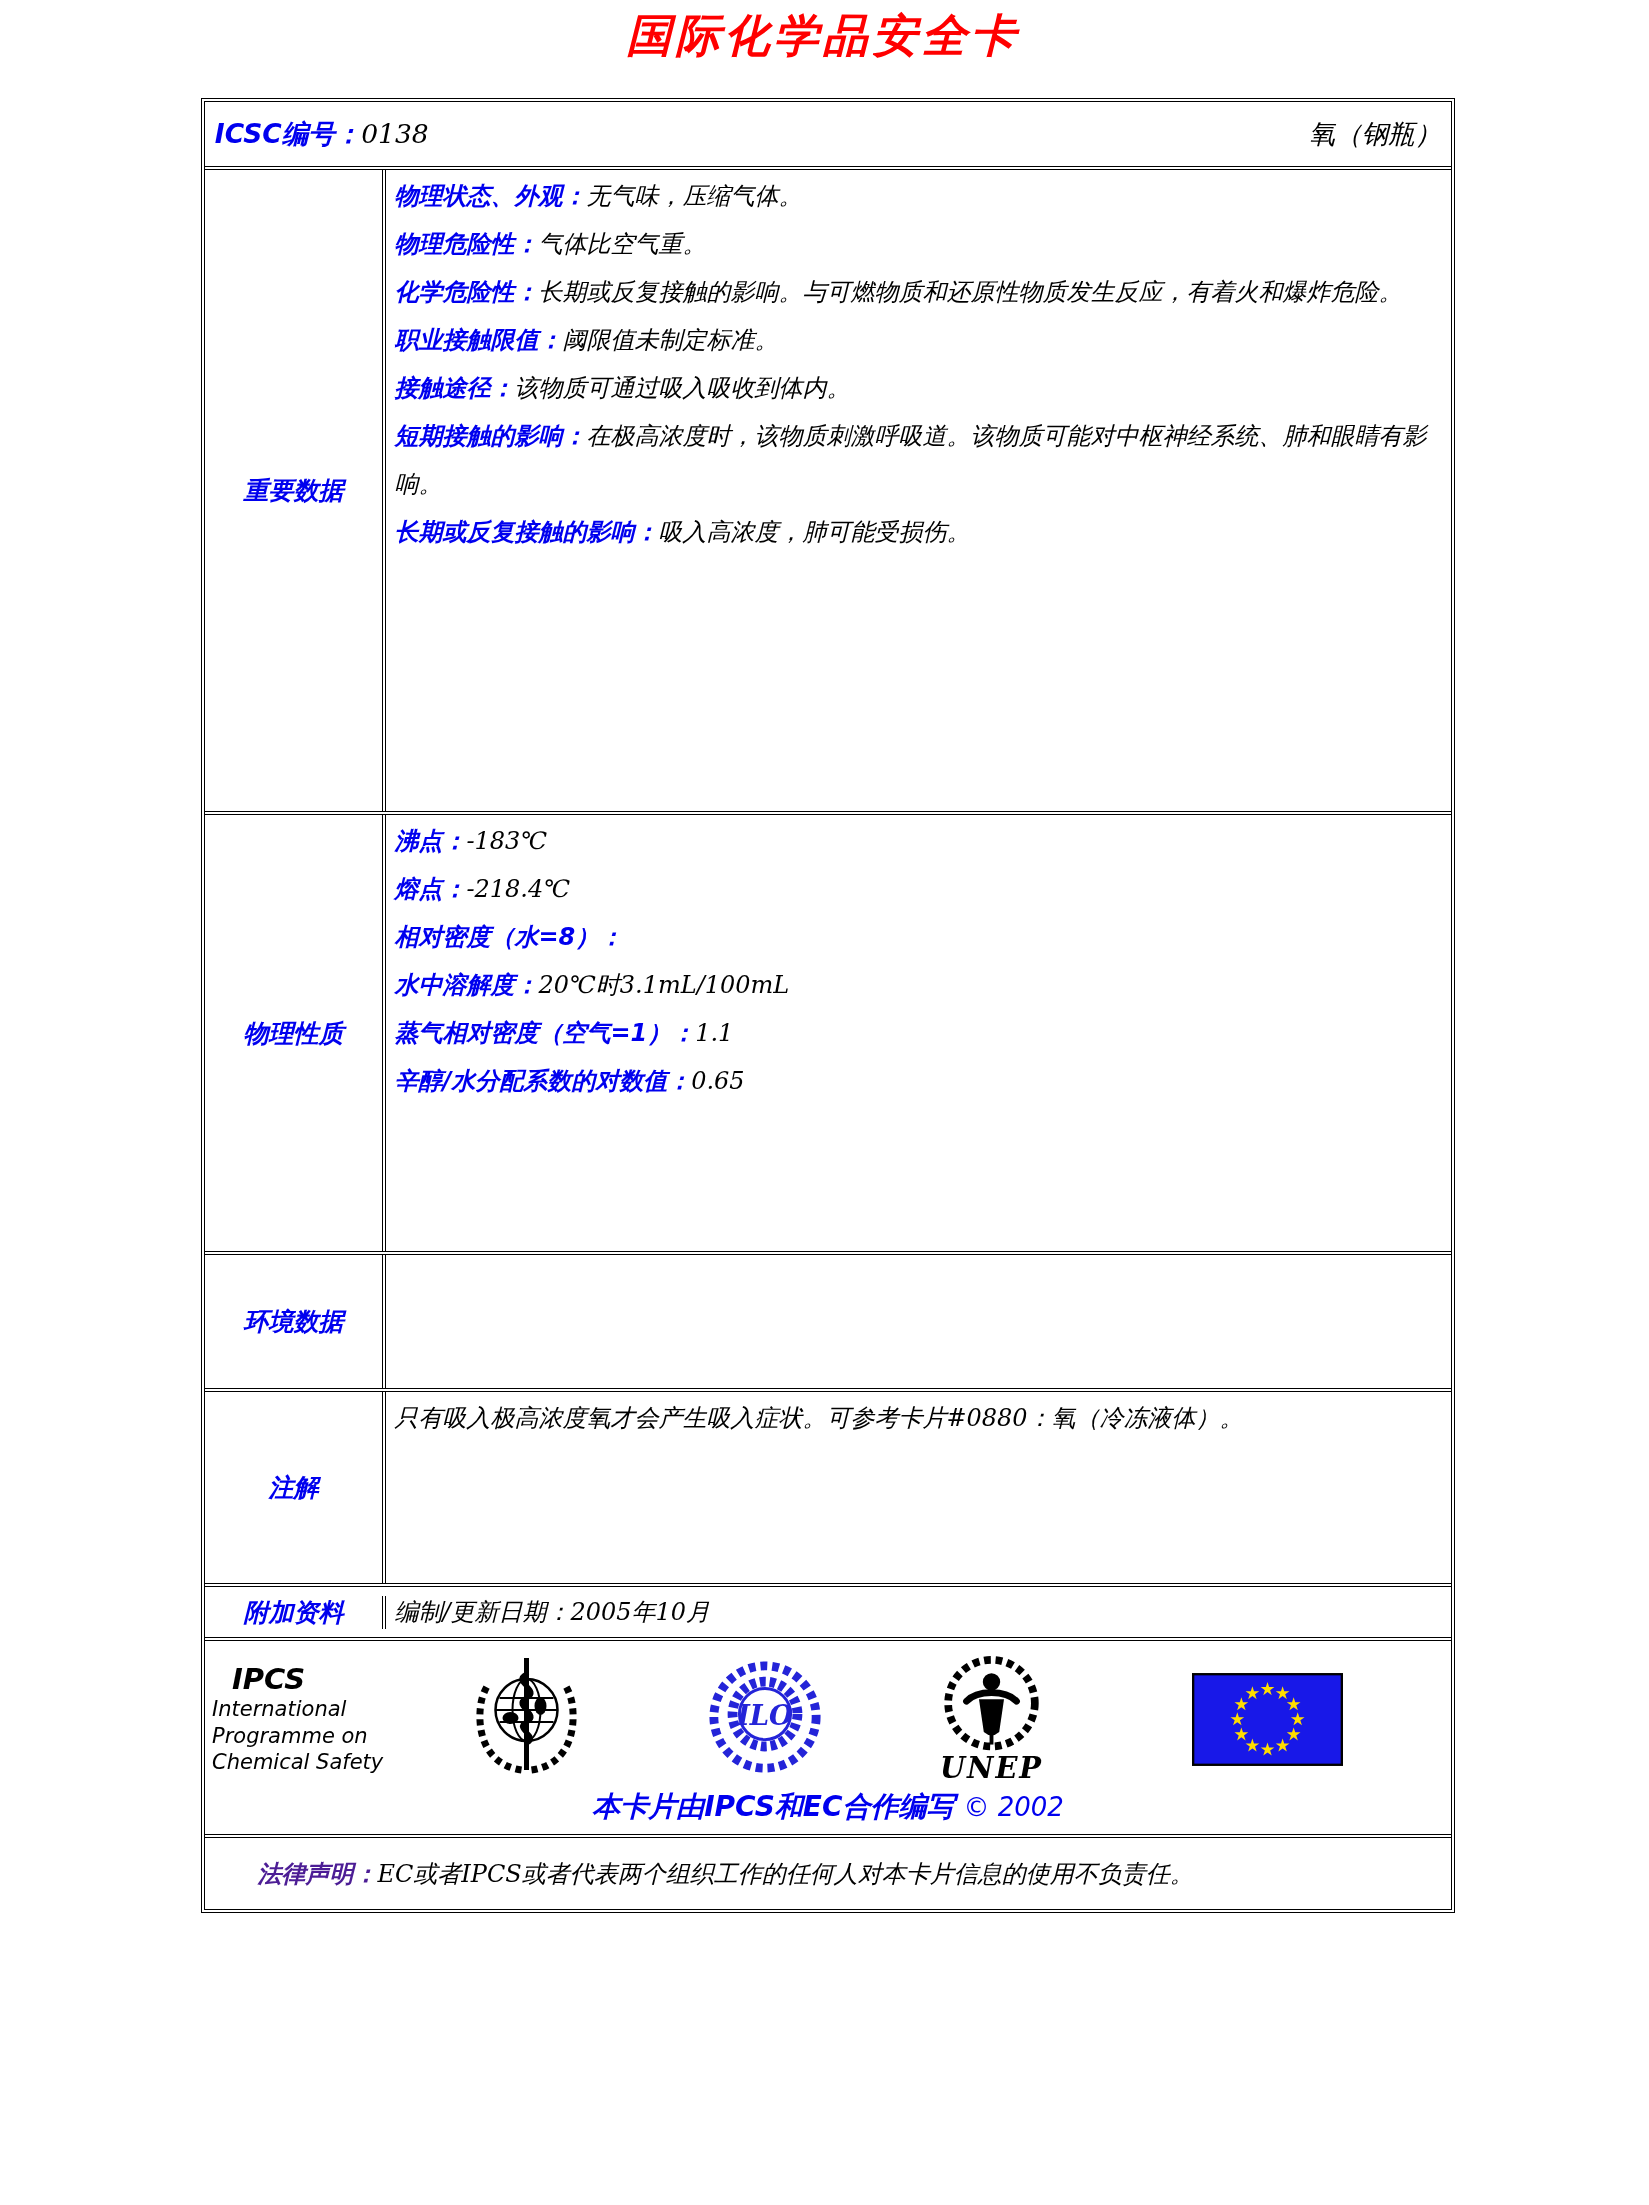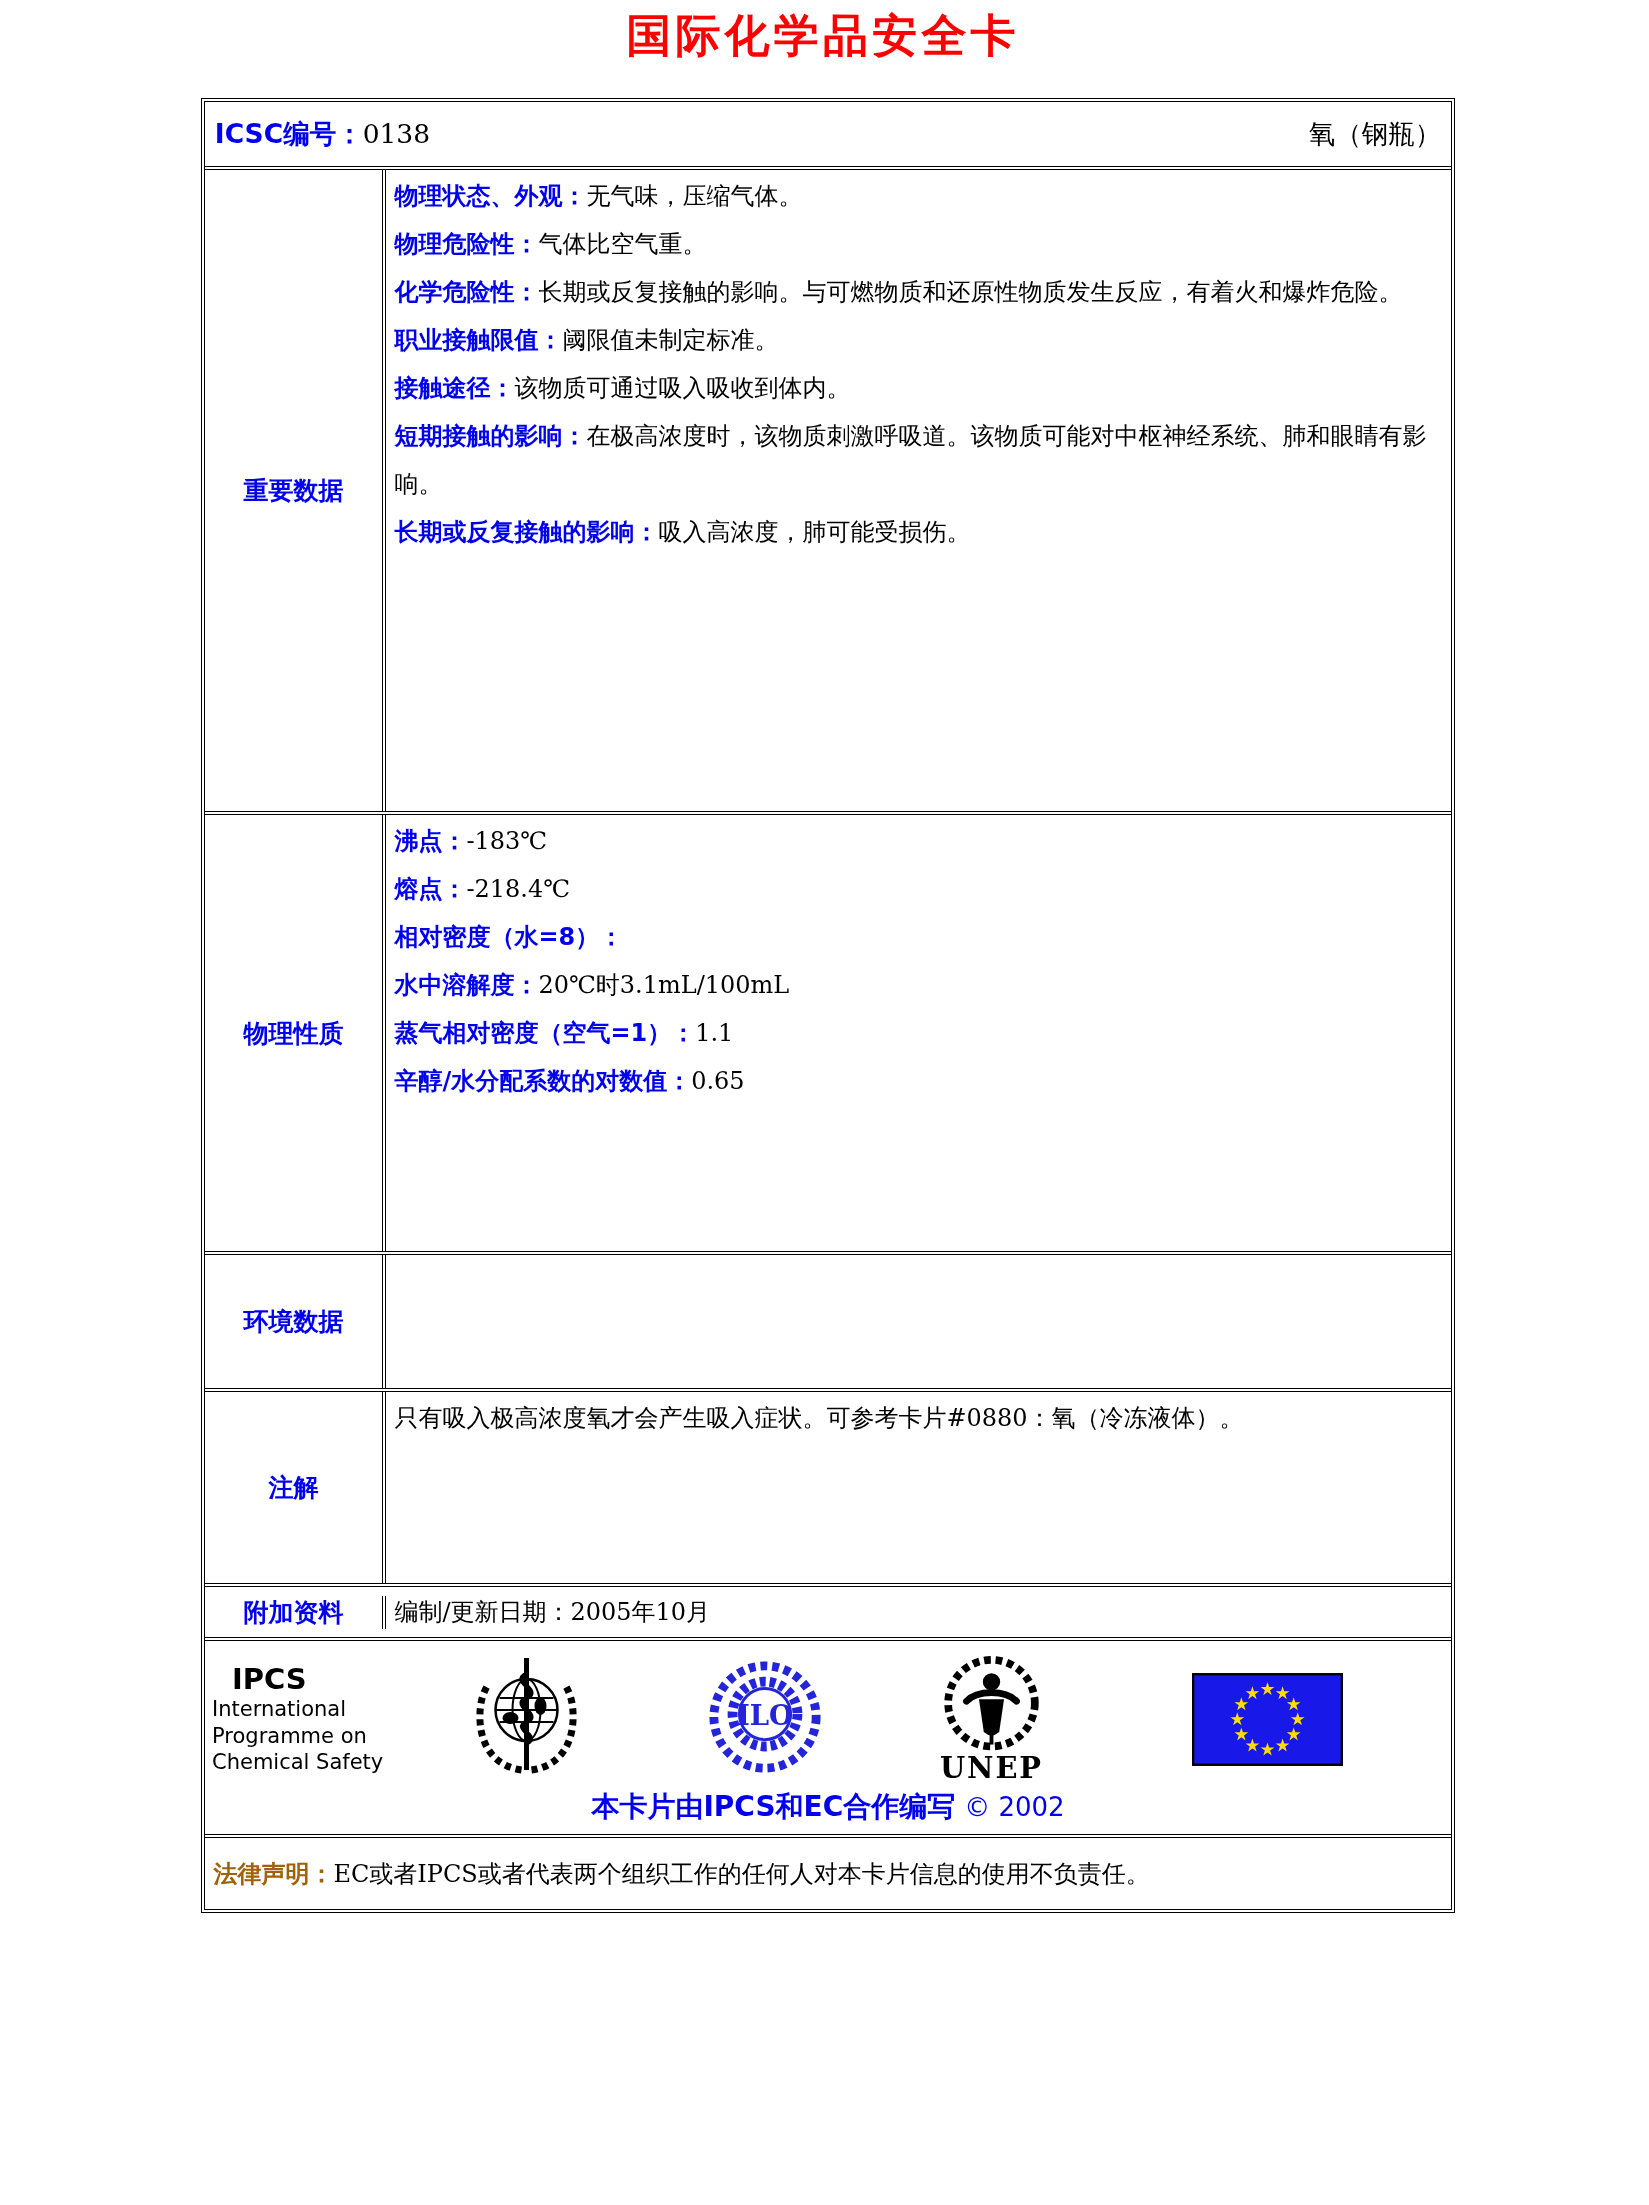--- a/index.html
+++ b/index.html
@@ -6,21 +6,21 @@
     --title_red:#ff0000;
     --label_blue:#0000ee;
     --ilo_blue:#2424d8;
     --eu_flag_blue:#1818e8;
     --eu_star_yellow:#ffdd00;
   }
   *{margin:0;padding:0;box-sizing:border-box;}
   body{background:#ffffff;}
   .page{
     position:relative;width:1646px;height:2205px;background:#ffffff;
-    font-family:"DejaVu Sans","Liberation Sans",sans-serif;color:#000;
+    font-family:"DejaVu Sans","Liberation Sans",sans-serif;color:#000;font-style:italic;
   }
   .doc-title{
     position:absolute;top:5.6px;left:0;width:100%;text-align:center;
     font-size:45px;font-weight:bold;color:var(--title_red);letter-spacing:4.2px;
   }
   .card{
     position:absolute;left:201px;top:98px;width:1254px;
     border:4.2px double #000;background:#fff;
   }
   .row{display:flex;border-bottom:4.2px double #000;position:relative;}
@@ -50,21 +50,21 @@
   .row-important{height:645px;}
   .row-physical{height:440px;}
   .row-environment{height:137px;}
   .row-notes{height:195px;}
   .row-additional{height:54px;align-items:center;}
   .row-additional .cell-content{display:flex;align-items:center;line-height:normal;}
   .row-logos{height:197px;display:block;}
   .row-legal{height:71px;display:flex;align-items:center;padding:0 8.4px;
     font-size:24px;font-family:"DejaVu Serif","Liberation Serif",serif;}
   .row-legal .legal-label{
-    font-family:"DejaVu Sans","Liberation Sans",sans-serif;font-weight:bold;color:#a16207;
+    font-family:"DejaVu Sans","Liberation Sans",sans-serif;font-weight:bold;color:#4c1d95;margin-left:44px;
   }
   .ipcs-block{position:absolute;left:7px;top:22px;color:#000;}
   .ipcs-acronym{font-size:29px;font-weight:bold;line-height:33px;margin-left:20px;}
   .ipcs-line{font-size:21px;line-height:26.5px;}
   .logo{position:absolute;}
   .logo-who{left:257px;top:15.3px;}
   .logo-ilo{left:496px;top:16.7px;}
   .logo-unep{left:724px;top:14px;}
   .logo-eu{left:987px;top:32px;}
   .credit-line{

